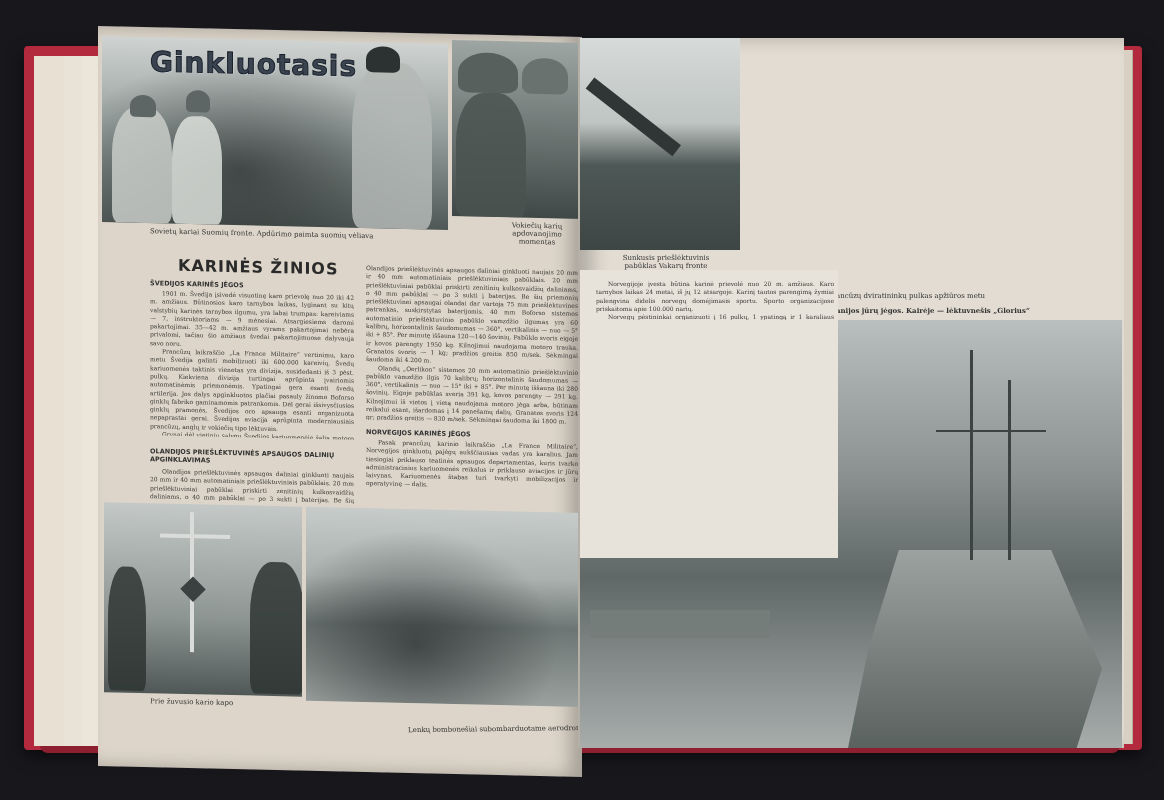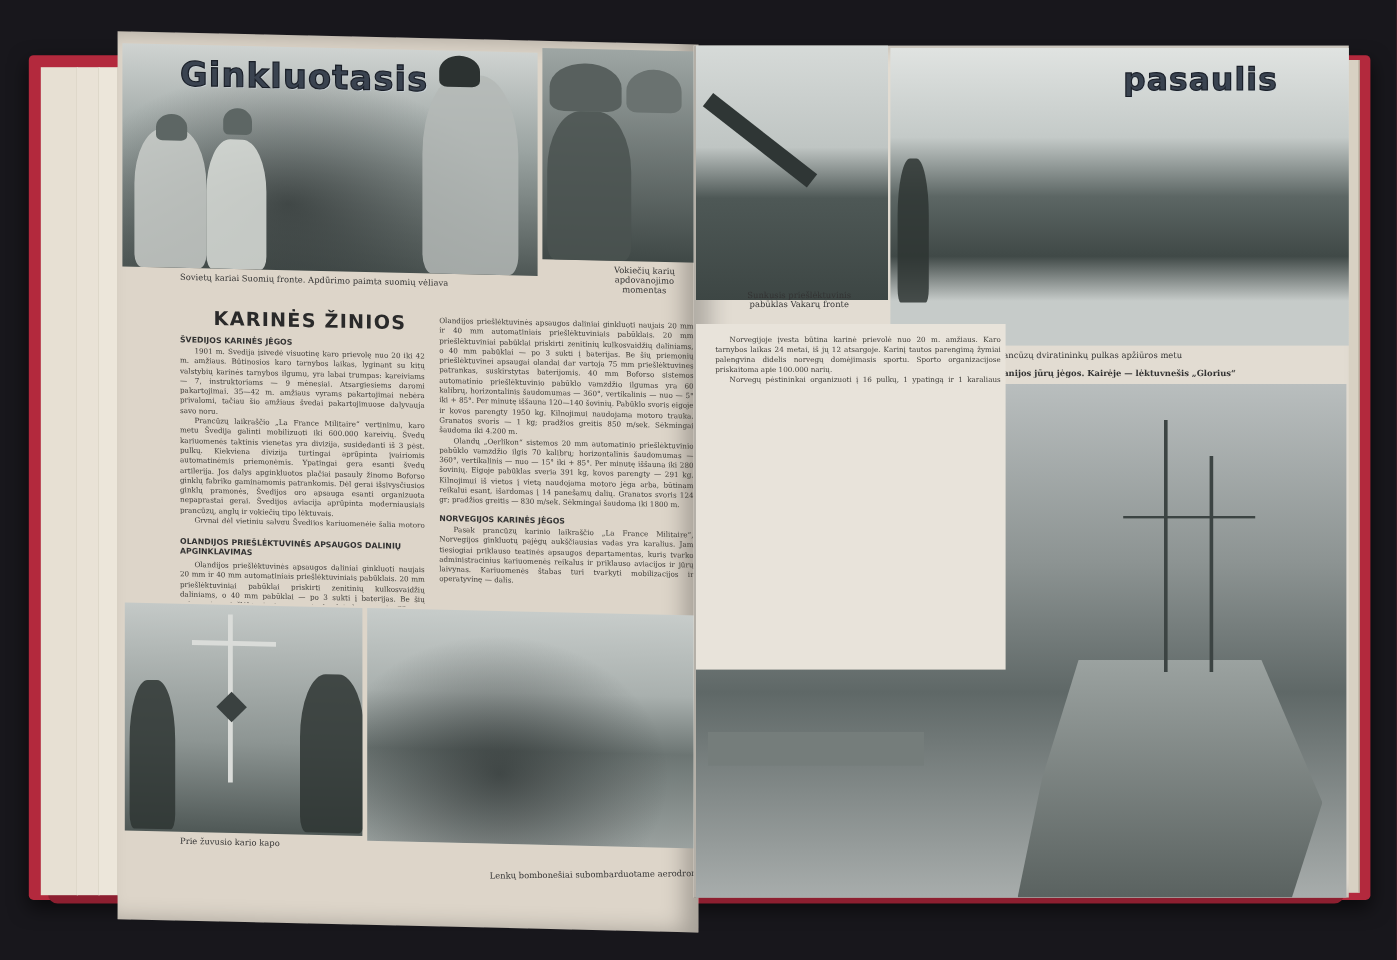--- a/index.html
+++ b/index.html
@@ -89,26 +89,22 @@
     <div class="shade"></div>
   </div>
   <div class="caption" style="left:52px;top:670px;">Prie žuvusio kario kapo</div>
   <div class="caption" style="left:310px;top:690px;transform:rotate(-2deg);">Lenkų bombonešiai subombarduotame aerodrome</div>
 </div>
 
 <div class="page-right">
   <div class="photo" style="left:2px;top:0;width:160px;height:212px;background:linear-gradient(180deg,#d6dad8 0%,#bfc5c3 40%,#4e5856 60%,#3d4644 100%);">
     <div class="mast" style="left:10px;top:38px;width:110px;height:14px;transform:rotate(38deg);transform-origin:left center;background:#2f3635;"></div>
   </div>
-  <div class="caption" style="left:28px;top:204px;text-align:center;white-space:normal;width:120px;">Sunkusis priešlėktuvinis pabūklas Vakarų fronte</div>
+  <div class="caption" style="left:28px;top:216px;text-align:center;white-space:normal;width:120px;">Sunkusis priešlėktuvinis pabūklas Vakarų fronte</div>
 
-  <div class="photo" style="left:164px;top:2px;width:382px;height:248px;background:linear-gradient(180deg,#e0e3e1 0%,#c4cac8 30%,#5c6664 50%,#404947 70%,#c6cbc9 85%);">
-    <div class="title-deco" style="left:194px;top:12px;font-size:26px;">pasaulis</div>
-    <div class="fig" style="left:6px;top:92px;width:26px;height:120px;"></div>
-  </div>
   <div class="caption" style="left:250px;top:254px;">Prancūzų dviratininkų pulkas apžiūros metu</div>
   <div class="caption" style="left:220px;top:268px;font-weight:bold;">Didž. Britanijos jūrų jėgos. Kairėje — lėktuvnešis „Glorius“</div>
 
   <div class="textbox" style="left:2px;top:232px;width:258px;height:288px;"></div>
   <div class="col" style="left:18px;top:242px;width:238px;height:256px;">
     <p>Norvegijoje įvesta būtina karinė prievolė nuo 20 m. amžiaus. Karo tarnybos laikas 24 metai, iš jų 12 atsargoje. Karinį tautos parengimą žymiai palengvina didelis norvegų domėjimasis sportu. Sporto organizacijose priskaitoma apie 100.000 narių.</p>
     <p>Norvegų pėstininkai organizuoti į 16 pulkų, 1 ypatingą ir 1 karaliaus gvardijos batalioną. Raitininkai — į 3 kavalerijos pulkus ir 1 apsaugos kavalerijos eskadroną. Artileriją sudaro: 3 lauko artilerijos pulkai, 3 kalnų artilerijos batalionai, 1 zenitinės artilerijos ir 1 tvirtovių artilerijos pulkas. Pionierių — 1 pulkas ir atskiras batalionas. Norvegų aviacija nėra savarankiška ginklų rūšis, bet yra priskirta sausumos kariuomenei ir laivynui.</p>
     <p>Svarbiausios norvegų laivyno bazės įrengtos Karjohanseverrnoje, Oslo, Bergene ir Trondheime. Prieš porą metų norvegų laivyne buvo 4 kreiseriai (1 mokomasis), 3 traleriai, 28 torpedlaiviai, 8 pakraščių apsaugos patruliniai laivai, 9 povandeniniai laivai ir k. Bendras karo laivyno tonažas 23.212 to. Laivyno personalas — 2032 jūreiviai.</p>
     <p>Pasaulinio karo metu Norvegija buvo mobilizavusi apie 60.000 karių.</p>
     <p style="margin-top:6px;"><b>NAUJI ŠAUTUVAI.</b> <span>Jungtinių Amerikos Valstybių karo ministerija nupirko savo kariuomenei 65.000 naujų pusiau-automatinių šautuvų „Harand“ tipo, už 8.710.000 dolerių. Šautuvai pirkti iš Vindesterio firmos. Laukiama, kad naujais šautuvais ateityje bus apginkluota visa Amerikos kariuomenė.</span></p>

